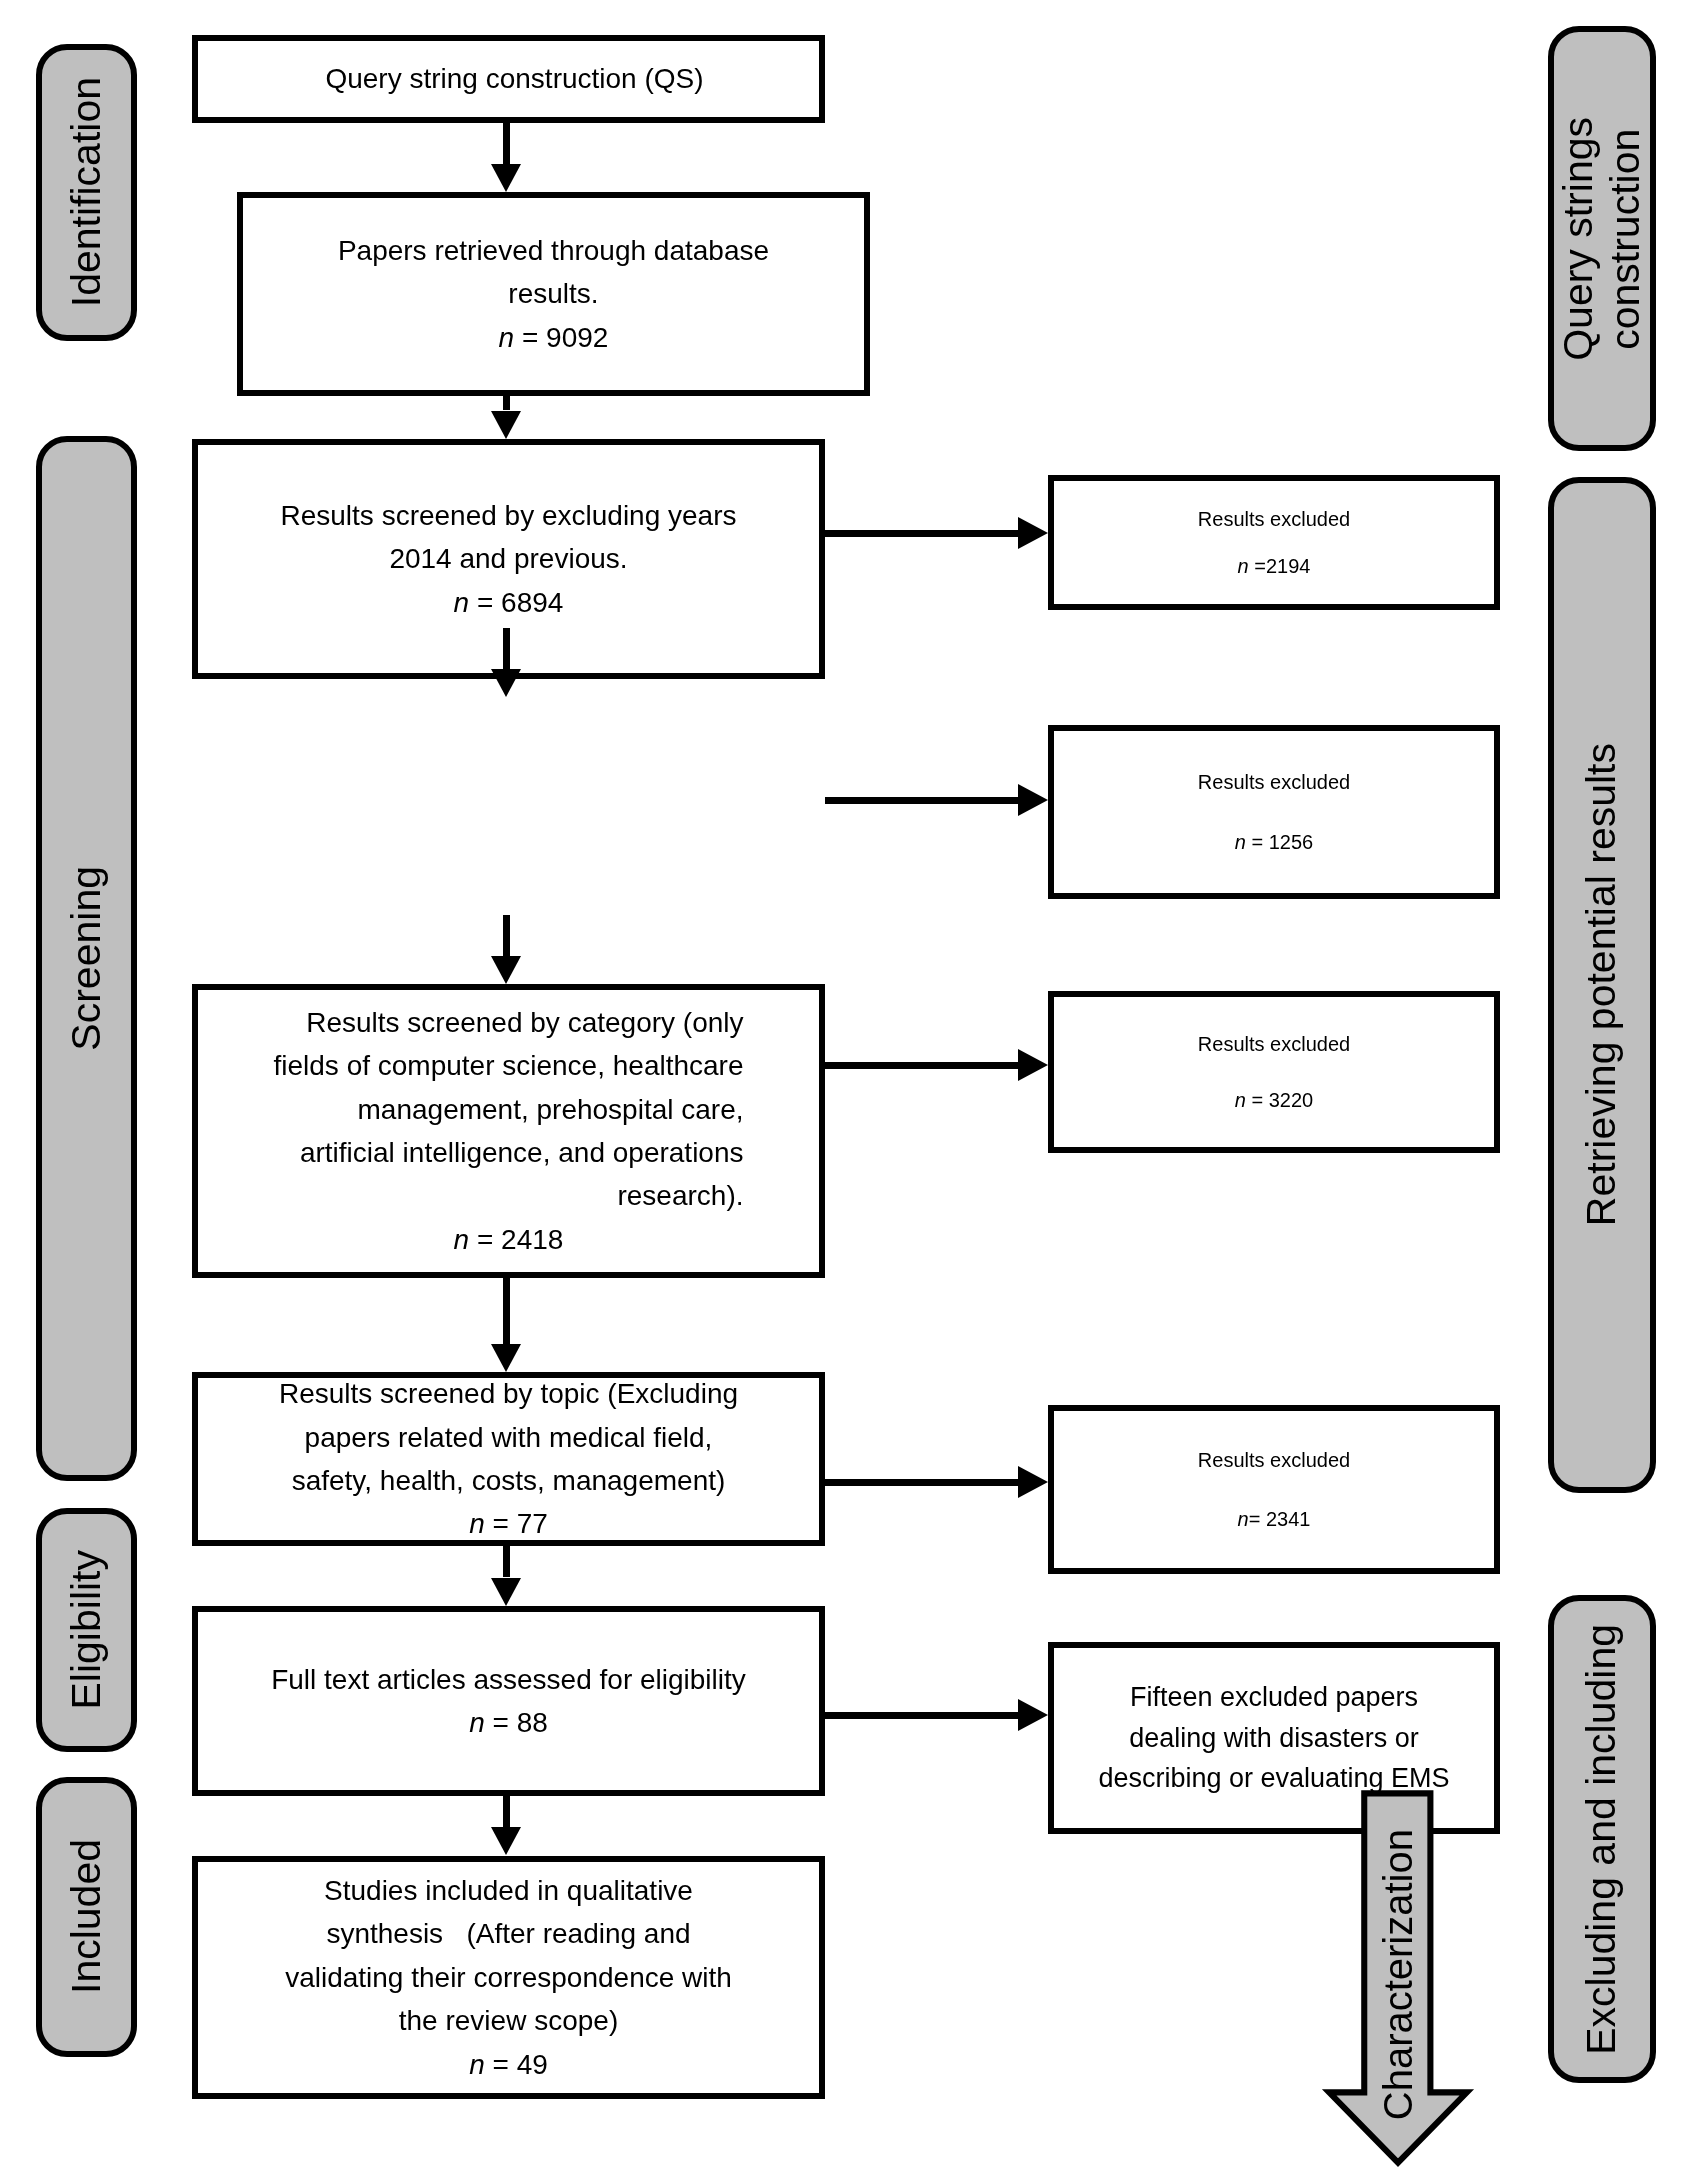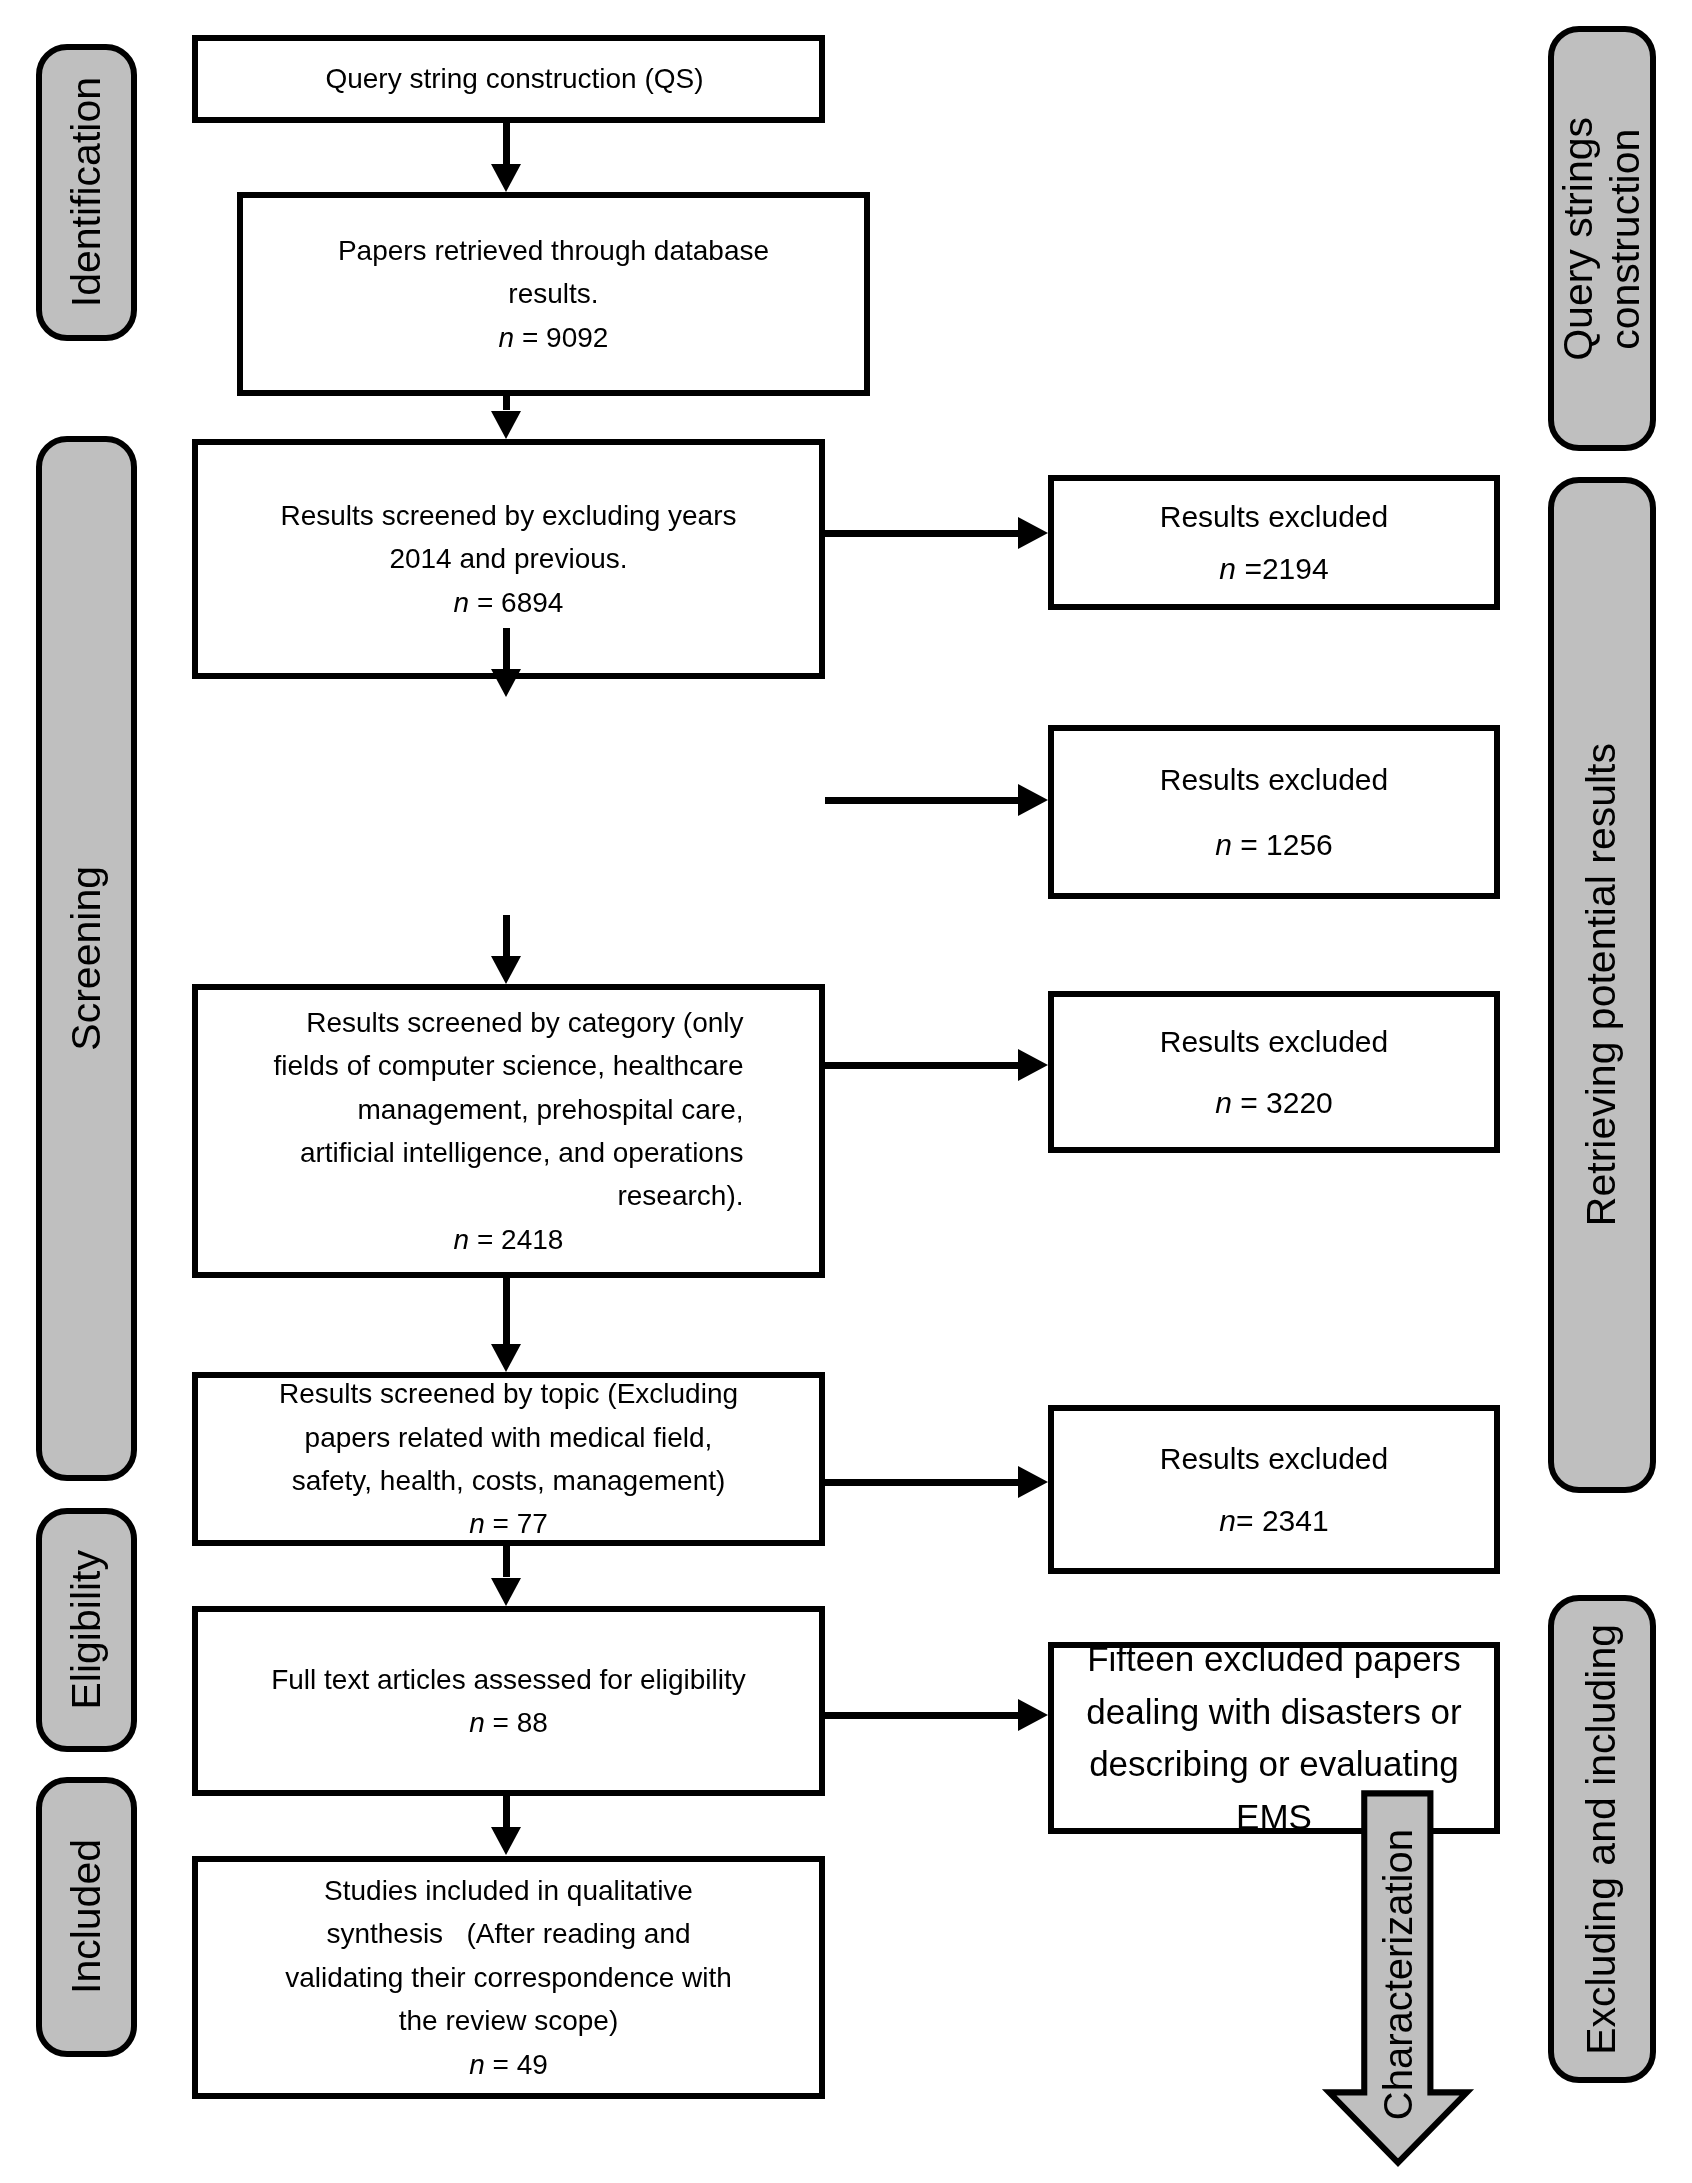--- a/index.html
+++ b/index.html
@@ -61,29 +61,29 @@
     position:absolute;
     left:1048px;width:452px;
     background:#fff;
     border:6px solid #000;
     box-sizing:border-box;
     display:flex;
     flex-direction:column;
     align-items:center;
     justify-content:space-evenly;
     text-align:center;
-    font-size:30px;
+    font-size:20px;
     line-height:1.3;
     padding:4px 2.7px;
   }
   #r1{top:475px;height:135px;}
   #r2{top:725px;height:174px;}
   #r3{top:991px;height:162px;}
   #r4{top:1405px;height:169px;}
-  #f15{top:1642px;height:192px;font-size:35px;line-height:1.5;justify-content:center;}
+  #f15{top:1642px;height:192px;font-size:27px;line-height:1.5;justify-content:center;}
   #f15 .btext{white-space:pre-line;}
   
   .vstem{position:absolute;left:503px;width:6.8px;background:#000;}
   .vhead{position:absolute;left:491px;width:0;height:0;
          border-left:15.5px solid transparent;border-right:15.5px solid transparent;
          border-top:28px solid #000;}
   .hstem{position:absolute;left:825px;width:194px;height:6.8px;background:#000;}
   .hhead{position:absolute;left:1018px;width:0;height:0;
          border-top:16px solid transparent;border-bottom:16px solid transparent;
          border-left:30px solid #000;}

